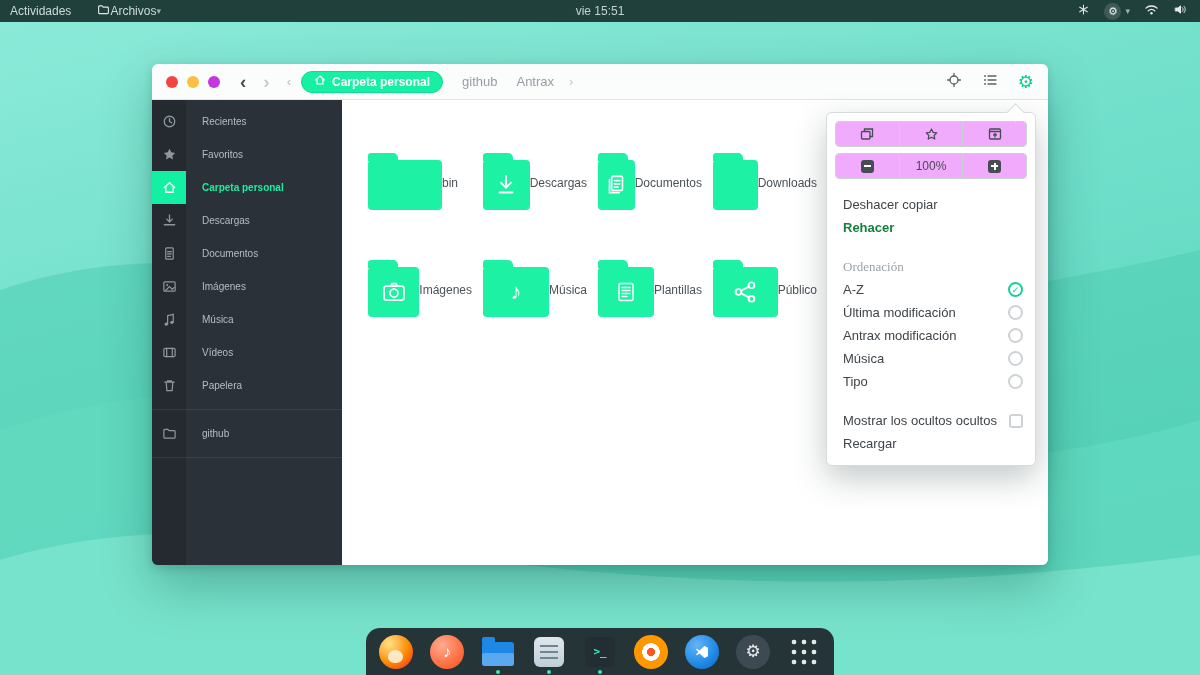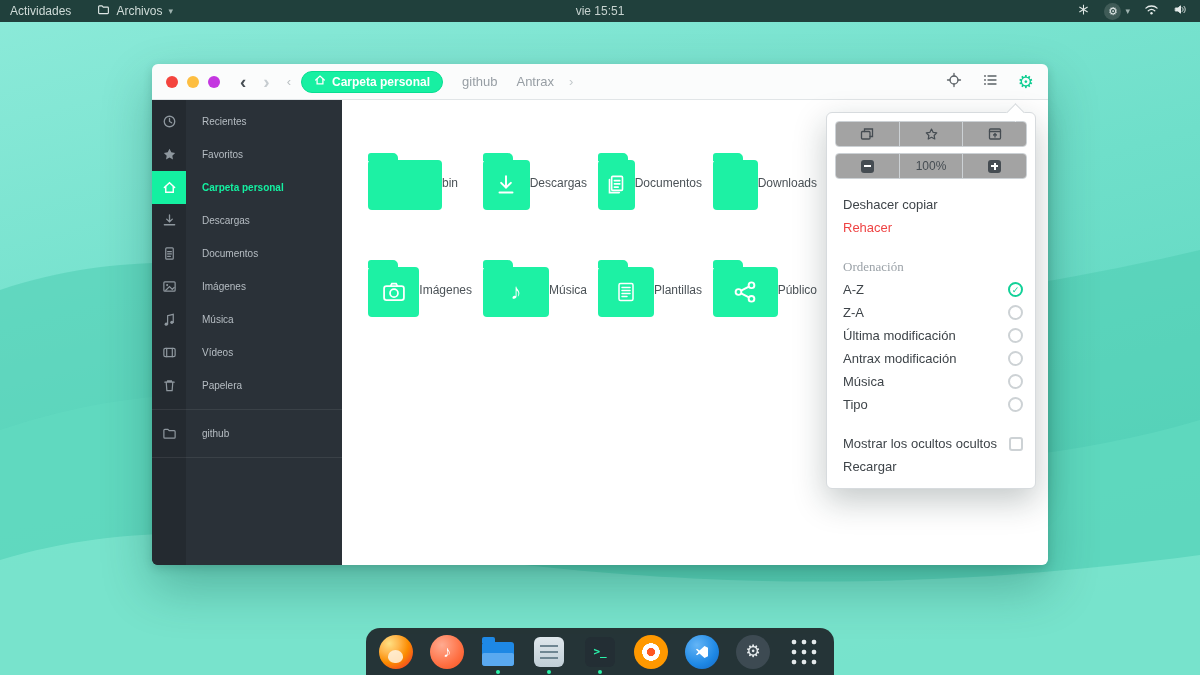--- a/index.html
+++ b/index.html
@@ -8,21 +8,21 @@
     width:1200px; height:675px; position:relative; overflow:hidden;
     font-family:"Liberation Sans","DejaVu Sans",sans-serif;
     background:linear-gradient(165deg,#8cead9 0%,#6fdfca 45%,#55d2ba 100%);
   }
   .bgwaves { position:absolute; inset:0; z-index:0; }
 
   
   .topbar { position:absolute; top:0; left:0; right:0; height:22px; background:#20403c;
     display:flex; align-items:center; color:#cfdbd8; font-size:12px; z-index:40; }
   .tb-left { display:flex; align-items:center; gap:26px; margin-left:10px; }
-  .tb-appmenu { display:flex; align-items:center; gap:6px; }
+  .tb-appmenu { display:flex; align-items:center; }
   .tb-caret { font-size:9px; color:#9fb3b0; }
   .tb-clock { position:absolute; left:50%; transform:translateX(-50%); color:#c6d2cf; }
   .tb-right { position:absolute; right:12px; display:flex; align-items:center; gap:14px; }
   .tb-circle { width:17px; height:17px; border-radius:50%; background:rgba(255,255,255,.14);
     display:flex; align-items:center; justify-content:center; color:#e8efee; font-size:11px; }
 
   
   .win { position:absolute; left:152px; top:64px; width:896px; height:501px; border-radius:6px;
     box-shadow:0 22px 50px rgba(0,70,55,.30), 0 3px 10px rgba(0,50,40,.18); z-index:10; }
   .hb { position:absolute; left:0; top:0; right:0; height:36px; background:#fbfcfc;
@@ -63,30 +63,30 @@
   .emblem-note { font-size:22px; color:#fff; }
   .fname { margin-top:7px; font-size:12px; color:#4b5257; }
 
   
   .pop { position:absolute; left:826px; top:112px; width:210px; background:#fff;
     border:1px solid #d7dbde; border-radius:6px; box-shadow:0 12px 32px rgba(20,40,40,.25);
     z-index:60; padding:8px 0 10px; }
   .pop::before { content:""; position:absolute; top:-7px; right:13px; width:12px; height:12px;
     background:#fff; border-left:1px solid #d7dbde; border-top:1px solid #d7dbde; transform:rotate(45deg); }
   .pgroup { display:flex; margin:0 8px; border:1px solid #ccd1d5; border-radius:4px; overflow:hidden; height:26px; background:#fff; }
-  .pbtn { flex:1; display:flex; align-items:center; justify-content:center; background:#a3a3a3;
+  .pbtn { flex:1; display:flex; align-items:center; justify-content:center; background:#f0abfc;
     border-right:1px solid #ccd1d5; color:#454c52; }
   .pbtn:last-child { border-right:none; }
   .zoomgroup { margin-top:6px; }
   .zlabel { font-size:12px; color:#454c52; }
   .zsq { width:13px; height:13px; background:#454c52; border-radius:3px; position:relative; }
   .zsq::before { content:""; position:absolute; left:3px; right:3px; top:5.5px; height:2px; background:#fff; }
   .zsq.plus::after { content:""; position:absolute; top:3px; bottom:3px; left:5.5px; width:2px; background:#fff; }
   .pitem { height:23px; display:flex; align-items:center; padding:0 12px 0 16px; font-size:13px; color:#3e4449; }
-  .pitem.disabled { color:#ef4444; }
+  .pitem.disabled { color:#15803d;font-weight:bold; }
   .phead { color:#9ba2a8;font-family:Liberation Serif, serif; }
   .mt14 { margin-top:14px; } .mt16 { margin-top:16px; }
   .radio { margin-left:auto; width:15px; height:15px; border:2px solid #cdd2d5; border-radius:50%;
     display:flex; align-items:center; justify-content:center; font-size:9px; font-weight:bold; color:transparent; }
   .radio.checked { border-color:#12d198; color:#12d198; }
   .checkbox { margin-left:auto; width:14px; height:14px; border:2px solid #cdd2d5; border-radius:3px; }
 
   
   .dock { position:absolute; left:50%; bottom:0; transform:translateX(-50%); height:47px; padding:0 13px;
     background:rgba(31,39,43,.93); border-radius:14px 14px 0 0; display:flex; align-items:center; gap:17px; z-index:30; }
@@ -426,24 +426,20 @@
 
   <div class="pitem mt14">Deshacer copiar</div>
   <div class="pitem disabled">Rehacer</div>
 
   <div class="pitem phead mt16">Ordenación</div>
   <div class="pitem">
     <span>A-Z</span>
     <span class="radio checked">✓</span>
   </div>
   <div class="pitem">
-    <span>Z-A</span>
-    <span class="radio"></span>
-  </div>
-  <div class="pitem">
     <span>Última modificación</span>
     <span class="radio"></span>
   </div>
   <div class="pitem">
     <span>Antrax modificación</span>
     <span class="radio"></span>
   </div>
   <div class="pitem">
     <span>Música</span>
     <span class="radio"></span>

